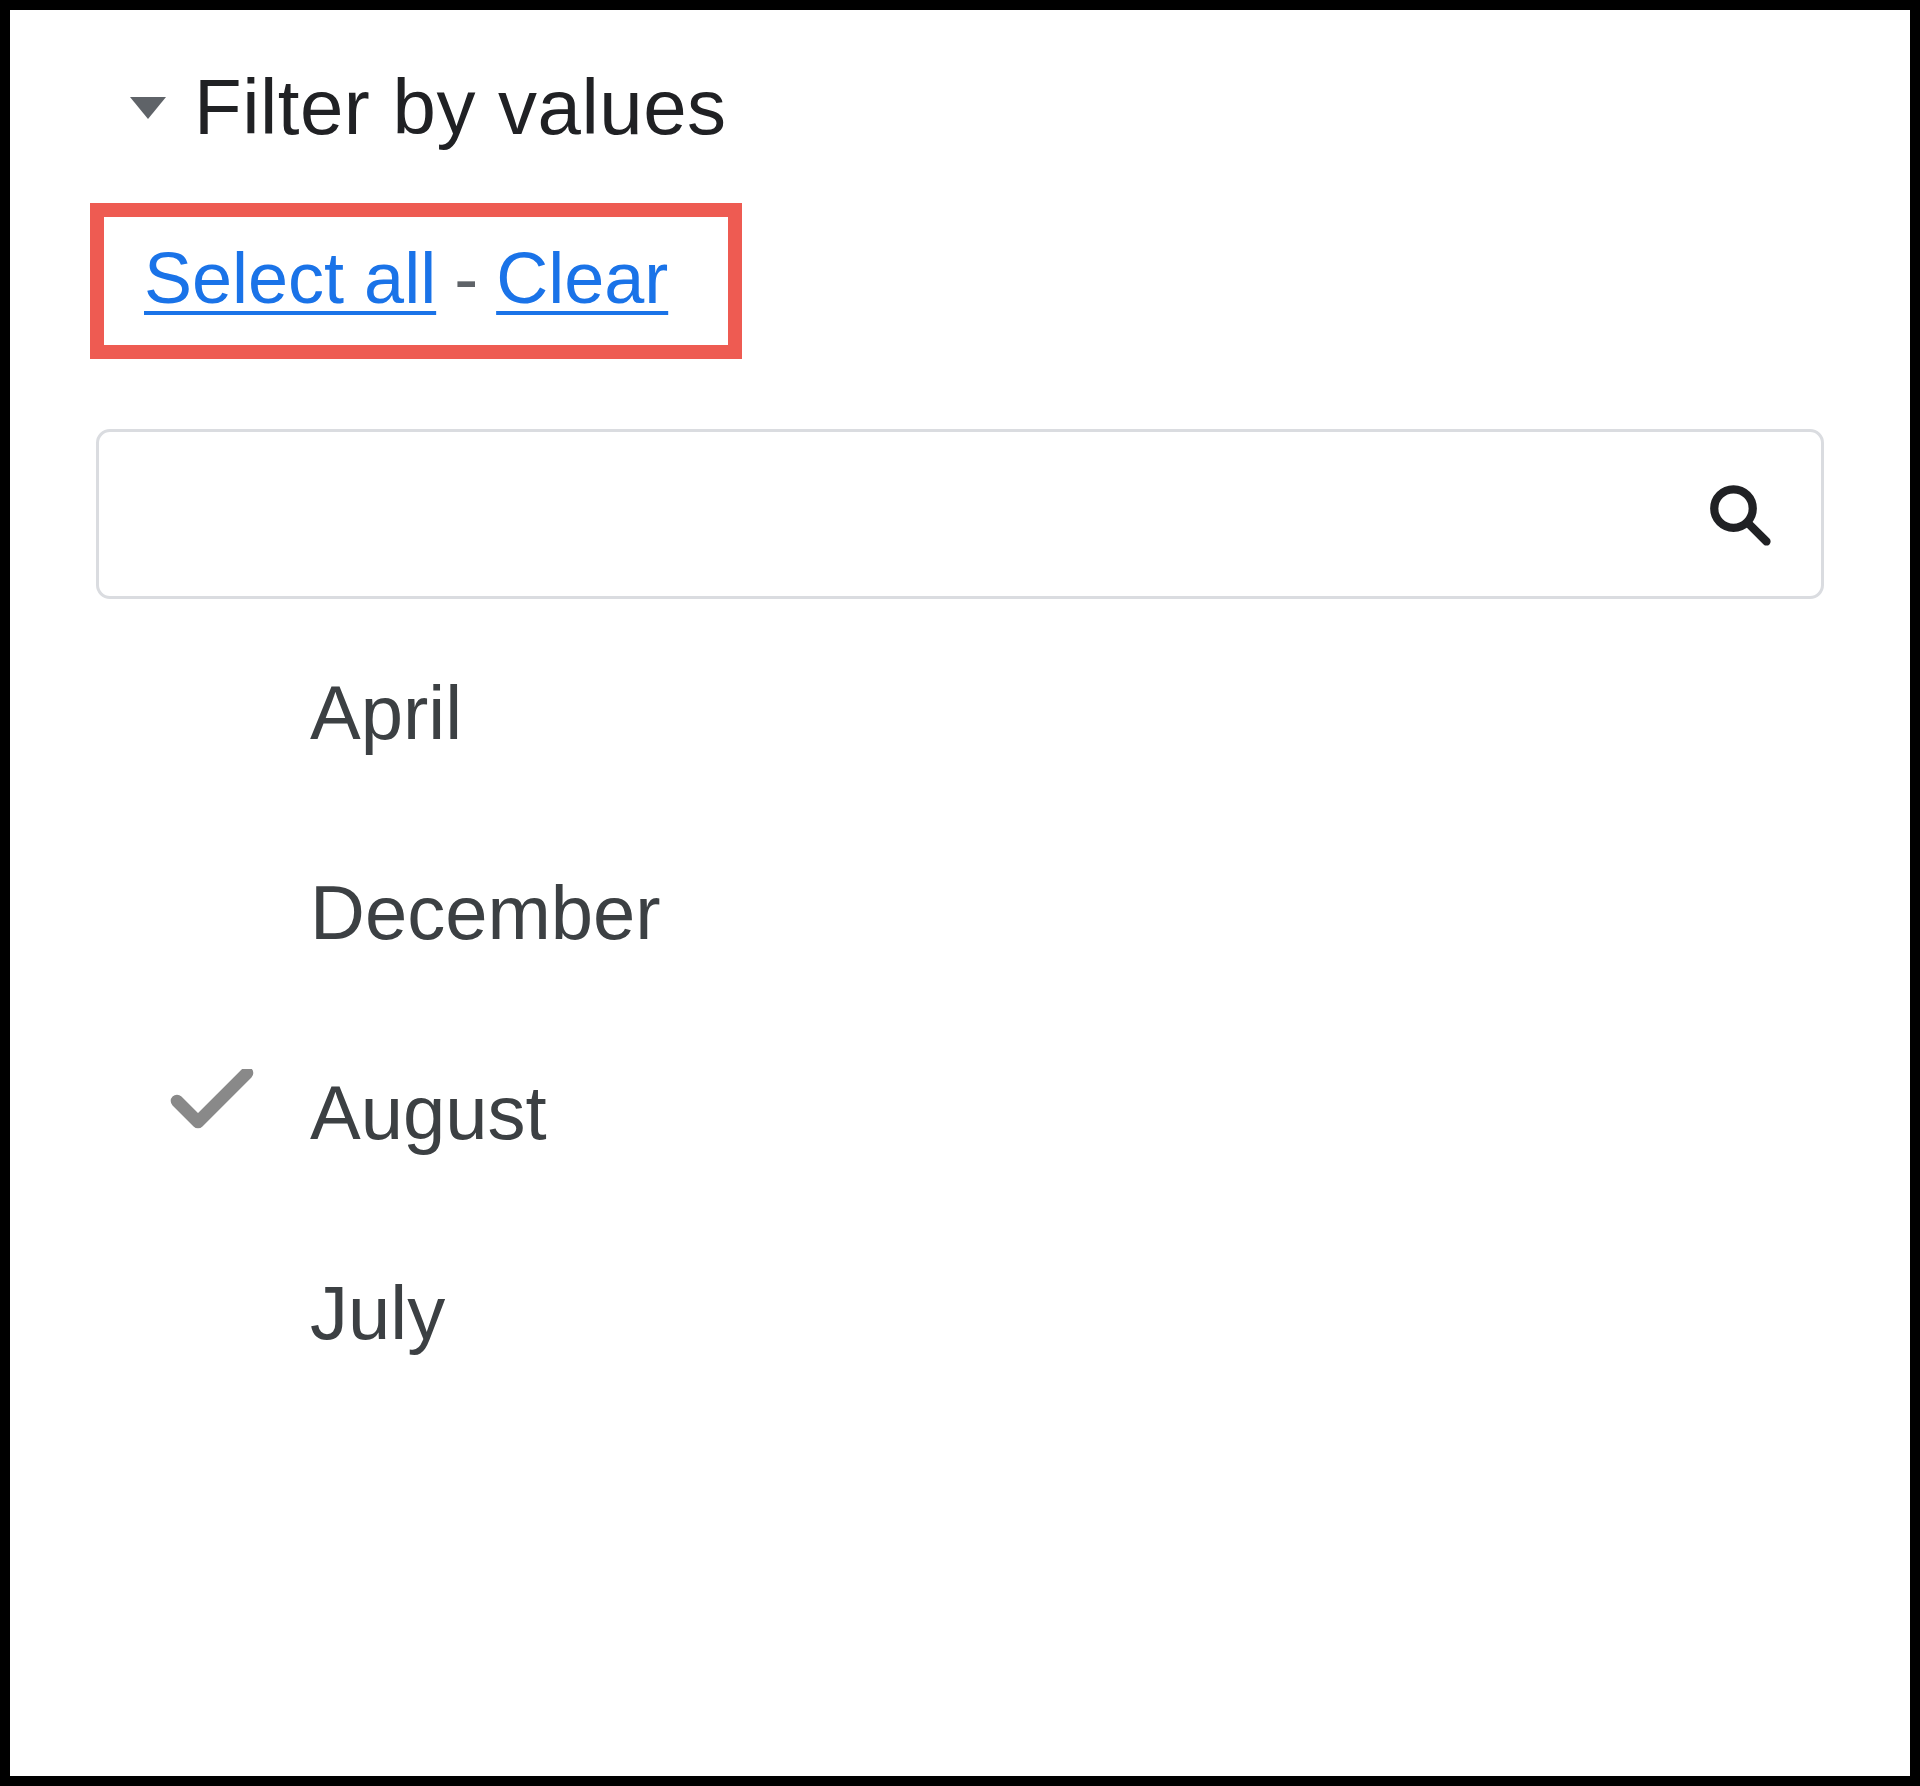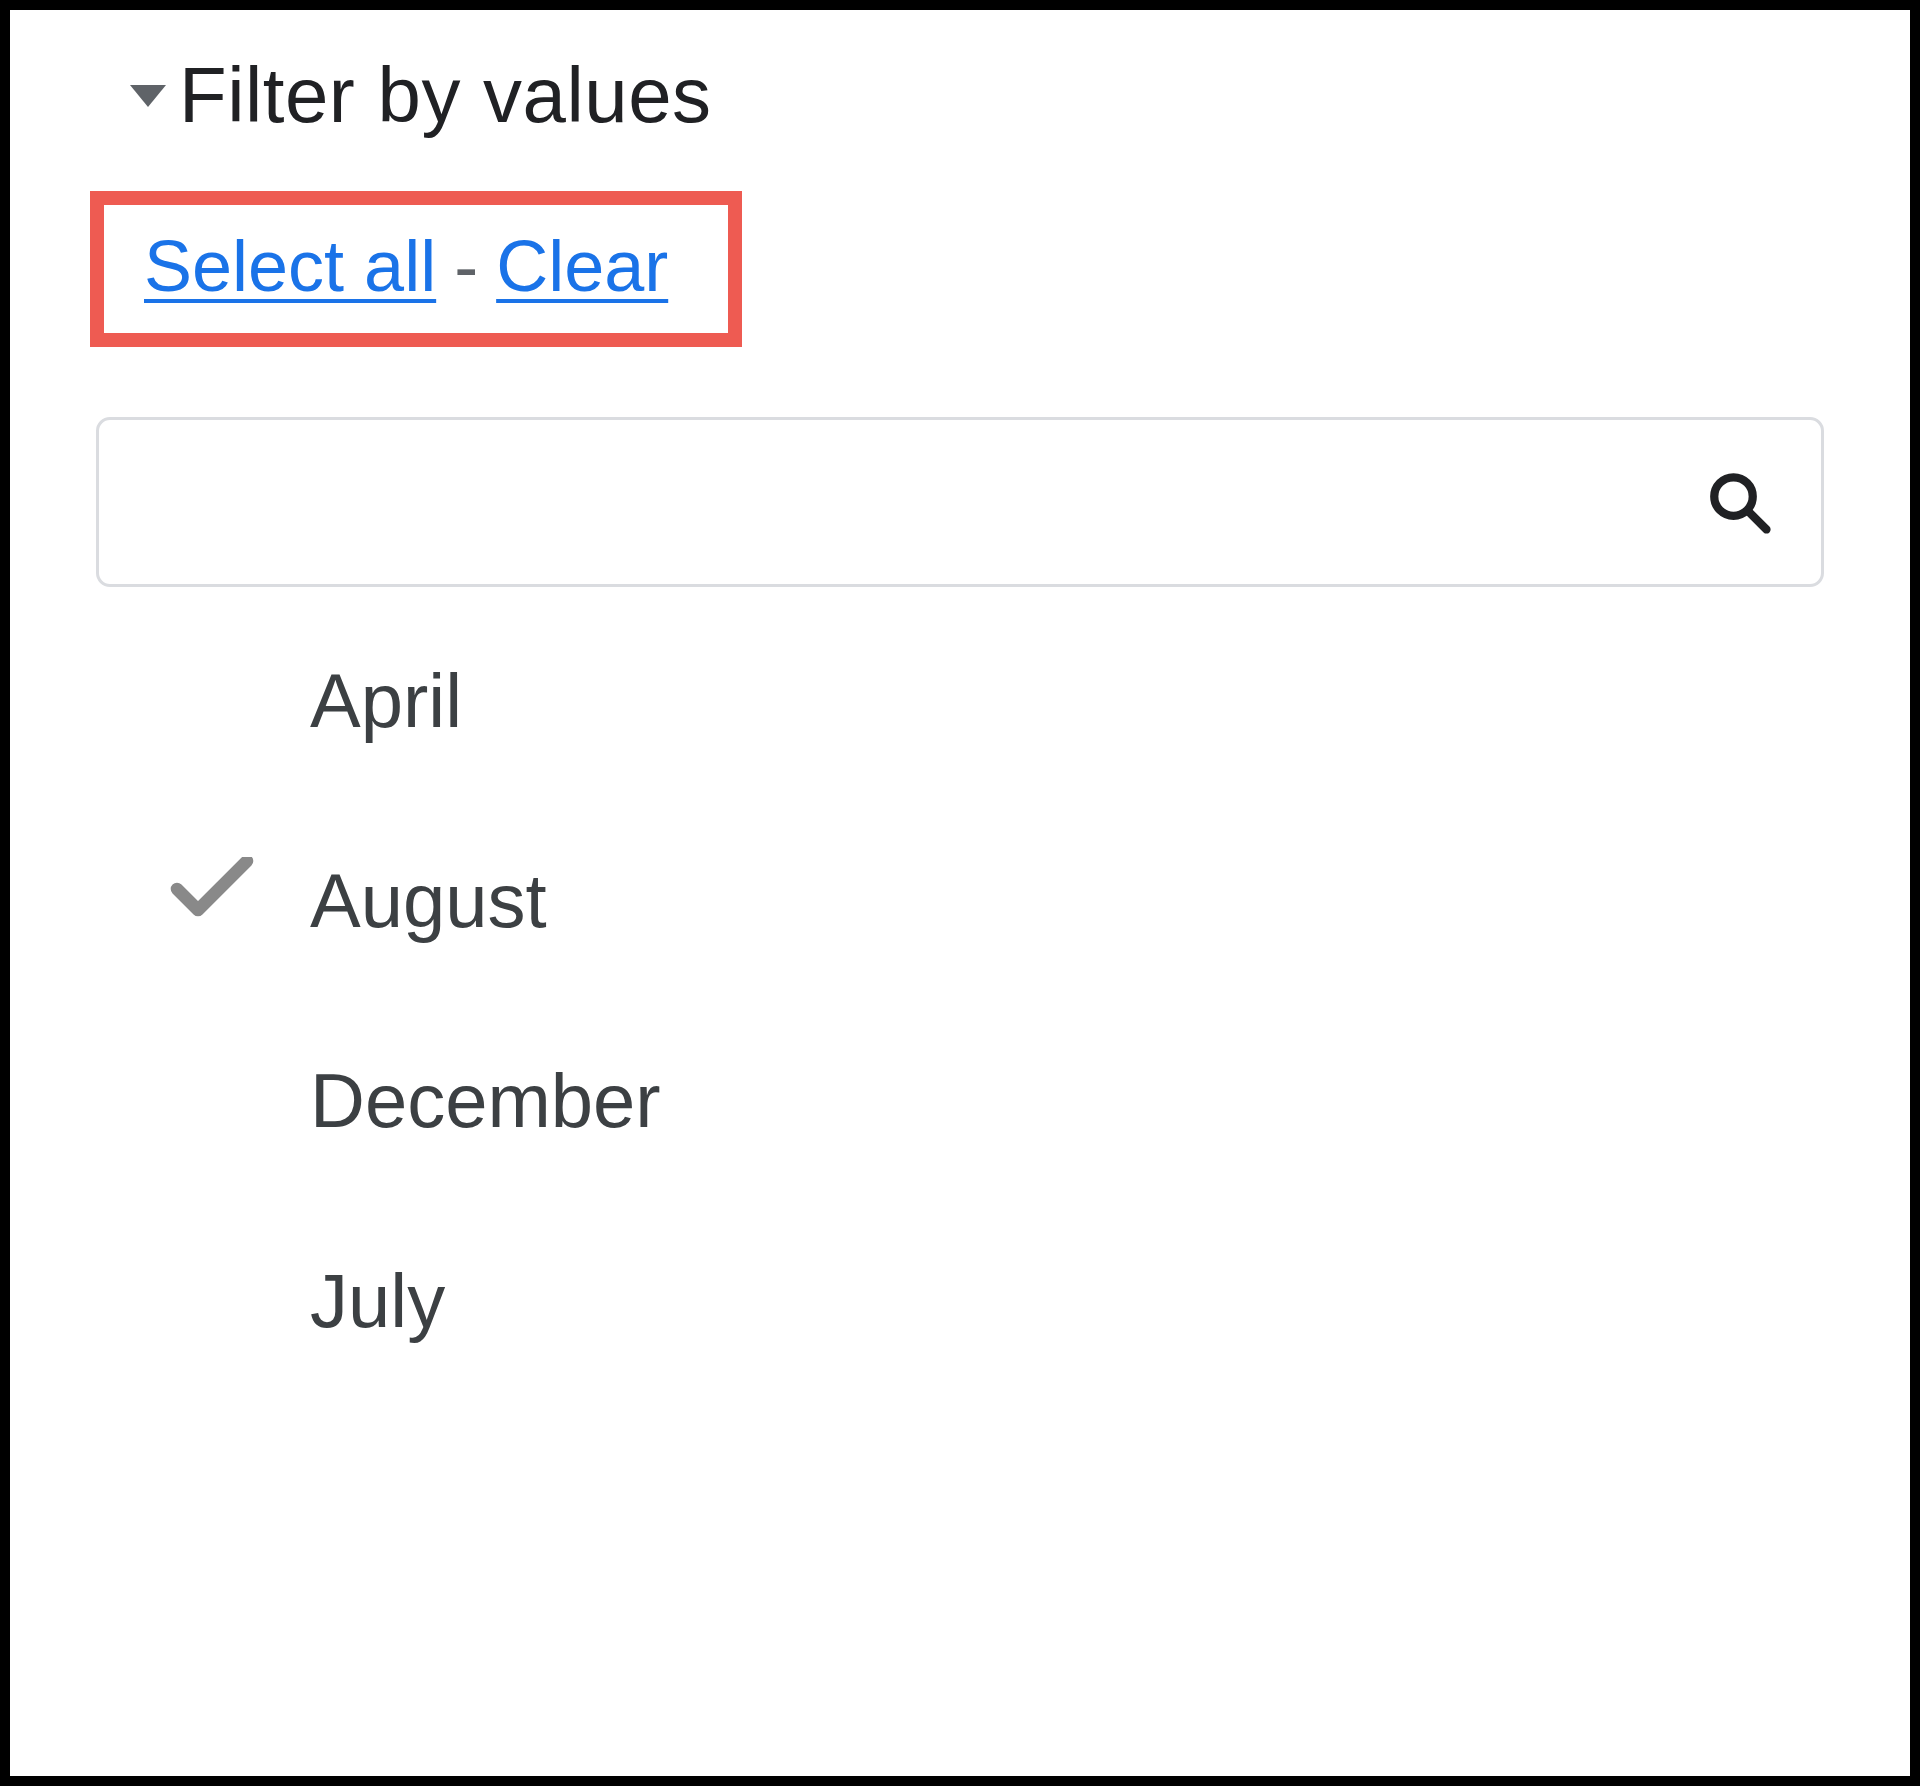--- a/index.html
+++ b/index.html
@@ -16,22 +16,22 @@
   .outer-frame {
     width: 1920px;
     height: 1786px;
     border: 10px solid #000000;
     position: relative;
     padding: 30px 50px 30px 50px;
   }
   .header-row {
     display: flex;
     align-items: center;
-    gap: 13px;
-    margin-top: 10px;
+    gap: 28px;
+    margin-top: 22px;
     margin-bottom: 50px;
     padding-left: 70px;
   }
   .caret-down {
     width: 0;
     height: 0;
     border-left: 18px solid transparent;
     border-right: 18px solid transparent;
     border-top: 22px solid #5f6368;
   }
@@ -145,31 +145,31 @@
   </div>
 
   <div class="list">
 
     <div class="list-row">
       <div class="check-col"></div>
       <div class="item-label">April</div>
     </div>
 
     <div class="list-row">
+      <div class="check-col"></div>
+      <div class="item-label">December</div>
+    </div>
+
+    <div class="list-row">
       <div class="check-col">
         <svg class="check-svg" viewBox="0 0 24 18">
           <polyline points="2,9 8,15 22,1" fill="none" stroke="#898989" stroke-width="3.6" stroke-linecap="round" stroke-linejoin="round"></polyline>
         </svg>
       </div>
       <div class="item-label">August</div>
-    </div>
-
-    <div class="list-row">
-      <div class="check-col"></div>
-      <div class="item-label">December</div>
     </div>
 
     <div class="list-row">
       <div class="check-col"></div>
       <div class="item-label">July</div>
     </div>
 
   </div>
 
 </div>

